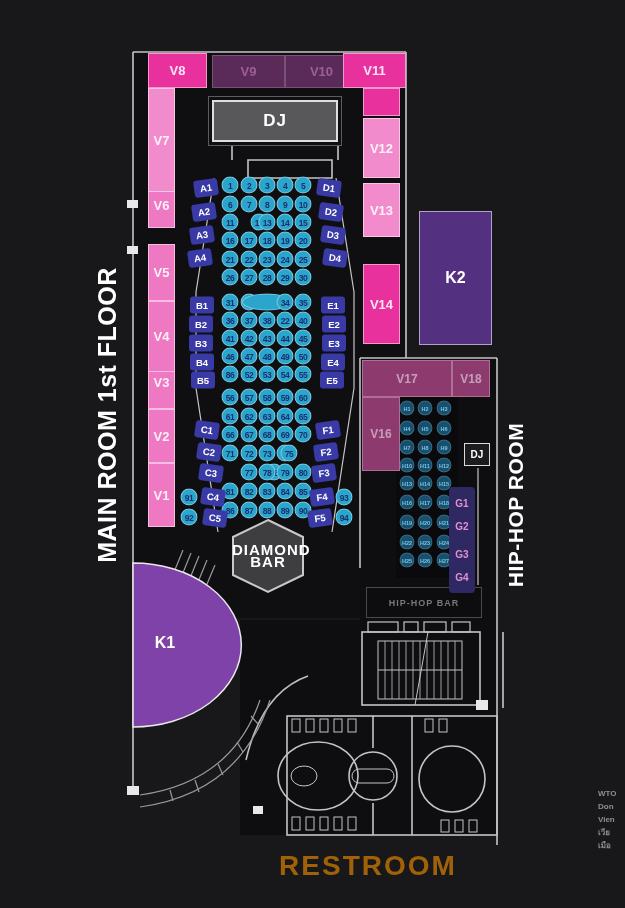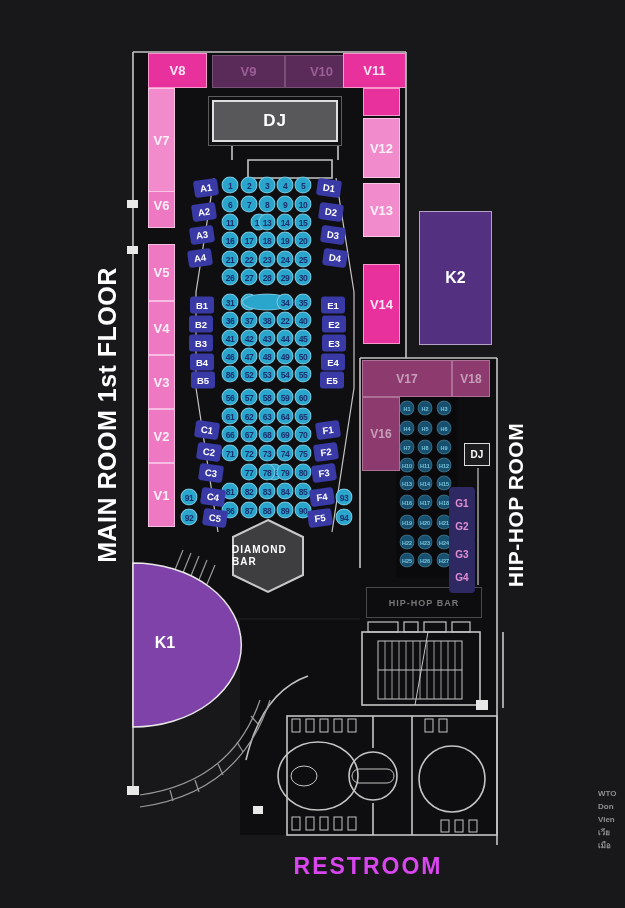--- a/index.html
+++ b/index.html
@@ -35,34 +35,34 @@
         border-radius:4px;z-index:3;}
   
   .djmain{position:absolute;left:212px;top:100px;width:126px;height:42px;background:var(--dj_fill);
           border:2px solid #dedede;box-shadow:0 0 0 3px #0f0f11,0 0 0 4px #5c5c5c;
           color:#fff;font-weight:bold;font-size:17px;letter-spacing:1px;
           display:flex;align-items:center;justify-content:center;box-sizing:border-box;z-index:2;}
   .djhh{position:absolute;left:464px;top:443px;width:26px;height:23px;background:#1c1c1e;
         border:1.5px solid #dcdcdc;color:#fff;font-weight:bold;font-size:10px;
         display:flex;align-items:center;justify-content:center;box-sizing:border-box;z-index:3;}
   .diamond-label{position:absolute;left:268px;top:556px;width:72px;transform:translate(-50%,-50%);
-        color:#fff;font-weight:bold;font-size:10px;line-height:12px;letter-spacing:1px;
-        text-align:left;z-index:3;}
+        color:#fff;font-weight:bold;font-size:15px;line-height:12px;letter-spacing:1px;
+        text-align:center;z-index:3;}
   .hhbar{position:absolute;left:366px;top:587px;width:116px;height:31px;background:#0d0d0f;
         border:1.5px solid #4a4a4a;color:#787878;font-weight:bold;font-size:9px;letter-spacing:1px;
         display:flex;align-items:center;justify-content:center;box-sizing:border-box;z-index:2;}
   .k1label{position:absolute;left:165px;top:643px;transform:translate(-50%,-50%);
         color:#fff;font-weight:bold;font-size:16px;z-index:3;}
   .vtitle{position:absolute;color:#fff;font-weight:bold;white-space:nowrap;z-index:4;}
   .title-main{left:107px;top:415px;font-size:25px;letter-spacing:.5px;
         transform:translate(-50%,-50%) rotate(-90deg);}
   .title-hiphop{left:516px;top:505px;font-size:21px;letter-spacing:.5px;
         transform:translate(-50%,-50%) rotate(-90deg);}
   .title-restroom{position:absolute;left:368px;top:866px;transform:translate(-50%,-50%);
-        color:#d946ef;font-weight:bold;font-size:23px;letter-spacing:2px;z-index:4;}
+        color:#a16207;font-weight:bold;font-size:28px;letter-spacing:2px;z-index:4;}
   #footer-note{position:absolute;left:598px;top:787px;width:60px;color:#8f8f8f;
         font-size:8px;font-weight:bold;line-height:13px;z-index:4;}
 </style>
 </head>
 <body>
 
 <div id="stage">
 
   <svg id="walls" width="625" height="908" viewBox="0 0 625 908">
 
@@ -159,21 +159,21 @@
       <div>WTO</div>
       <div>Don</div>
       <div>Vien</div>
       <div>เวีย</div>
       <div>เมือ</div>
     </div>
 
 <div class="vtable pink" style="left: 148px; top: 463px; width: 27px; height: 64px;">V1</div>
     <div class="vtable pink" style="left: 148px; top: 409px; width: 27px; height: 54px;">V2</div>
     <div class="vtable pink" style="left: 148px; top: 355px; width: 27px; height: 54px;">V3</div>
-    <div class="vtable pink" style="left: 148px; top: 301px; width: 27px; height: 54px;">V4</div>
+    <div class="vtable pink" style="left: 148px; top: 301px; width: 27px; height: 71px;">V4</div>
     <div class="vtable pink" style="left: 148px; top: 244px; width: 27px; height: 57px;">V5</div>
     <div class="vtable pink" style="left: 148px; top: 182px; width: 27px; height: 46px;">V6</div>
     <div class="vtable light" style="left: 148px; top: 88px; width: 27px; height: 104px;">V7</div>
     <div class="vtable hot" style="left: 148px; top: 53px; width: 59px; height: 35px;">V8</div>
     <div class="vtable dark" style="left: 212px; top: 55px; width: 73px; height: 33px;">V9</div>
     <div class="vtable dark" style="left: 285px; top: 55px; width: 73px; height: 33px;">V10</div>
     <div class="vtable hot" style="left: 337px; top: 53px; width: 63px; height: 35px; margin-left: 6px;">V11</div>
     <div class="vtable light" style="left: 363px; top: 118px; width: 37px; height: 60px;">V12</div>
     <div class="vtable light" style="left: 363px; top: 183px; width: 37px; height: 54px;">V13</div>
     <div class="vtable hot" style="left: 363px; top: 243px; width: 37px; height: 80px; margin-top: 21px;">V14</div>
@@ -248,21 +248,21 @@
     <div class="seat" style="left: 303px; top: 416px;">65</div>
     <div class="seat" style="left: 230px; top: 434px;">66</div>
     <div class="seat" style="left: 249px; top: 434px;">67</div>
     <div class="seat" style="left: 267px; top: 434px;">68</div>
     <div class="seat" style="left: 285px; top: 434px;">69</div>
     <div class="seat" style="left: 303px; top: 434px;">70</div>
     <div class="seat" style="left: 230px; top: 453px;">71</div>
     <div class="seat" style="left: 249px; top: 453px;">72</div>
     <div class="seat" style="left: 267px; top: 453px;">73</div>
     <div class="seat" style="left: 285px; top: 453px;">74</div>
-    <div class="seat" style="left: 303px; top: 453px;">75</div>
+    <div class="seat" style="left: 289px; top: 453px;">75</div>
     <div class="seat" style="left: 230px; top: 472px; margin-left: 44px;">76</div>
     <div class="seat" style="left: 249px; top: 472px;">77</div>
     <div class="seat" style="left: 267px; top: 472px;">78</div>
     <div class="seat" style="left: 285px; top: 472px;">79</div>
     <div class="seat" style="left: 303px; top: 472px;">80</div>
     <div class="seat" style="left: 230px; top: 491px;">81</div>
     <div class="seat" style="left: 249px; top: 491px;">82</div>
     <div class="seat" style="left: 267px; top: 491px;">83</div>
     <div class="seat" style="left: 285px; top: 491px;">84</div>
     <div class="seat" style="left: 303px; top: 491px;">85</div>

